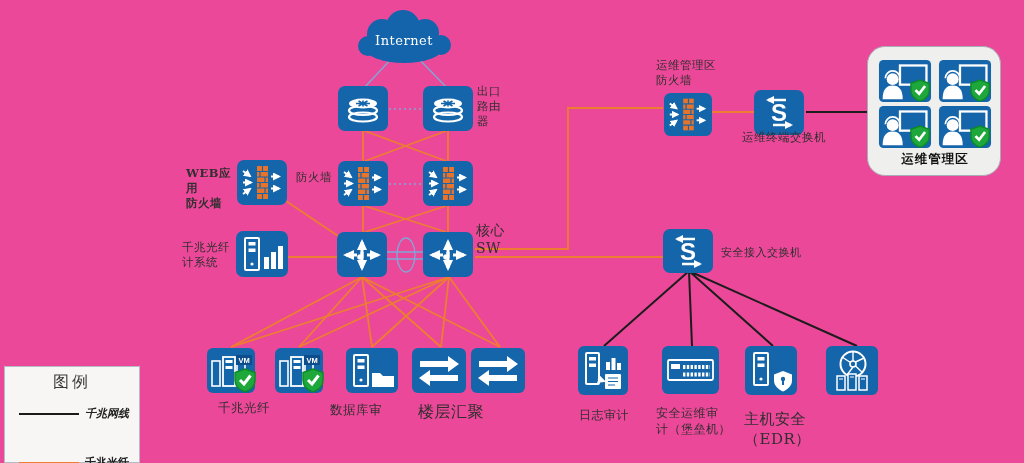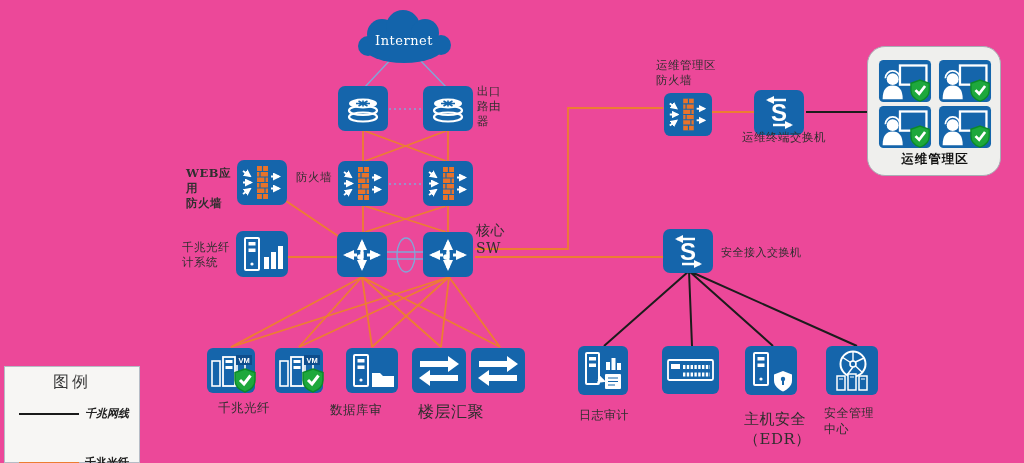--- a/index.html
+++ b/index.html
@@ -422,20 +422,22 @@
     <svg width="57" height="48" viewBox="0 0 57 48">
       <rect width="57" height="48" rx="6" fill="#1565ab"></rect>
       <rect x="6" y="14" width="45" height="20" rx="1.5" fill="none" stroke="#fff" stroke-width="1.8"></rect>
       <rect x="9" y="18" width="9" height="5" fill="#fff"></rect>
       <g stroke="#fff" stroke-width="4" stroke-dasharray="2.4,1.4">
         <path d="M21,21 H48"></path>
         <path d="M21,28.5 H48"></path>
       </g>
     </svg>
   </div>
+  <div class="lbl" id="lbl-bastion">安全运维审
+计（堡垒机）</div>
 
   <div class="node" id="edr">
     <svg width="52" height="49" viewBox="0 0 52 49">
       <rect width="52" height="49" rx="6" fill="#1565ab"></rect>
       <rect x="9" y="7" width="14" height="32" rx="1" fill="none" stroke="#fff" stroke-width="2"></rect>
       <rect x="12.5" y="11" width="7" height="3.5" fill="#fff"></rect>
       <rect x="12.5" y="17.5" width="7" height="3.5" fill="#fff"></rect>
       <circle cx="16" cy="33" r="1.6" fill="#fff"></circle>
       <path d="M38,25 l9,3.5 v6 c0,5.5 -4.5,9 -9,11 c-4.5,-2 -9,-5.5 -9,-11 v-6 z" fill="#fff"></path>
       <circle cx="38" cy="33" r="2.2" fill="#1565ab"></circle>
@@ -454,22 +456,20 @@
         <path d="M27,15 V6 M27,21 L21,29 M29.5,20 L37,27 M24.5,16.5 L16,11 M29.5,16 L38,12"></path>
       </g>
       <rect x="11" y="30" width="8" height="14" fill="#1565ab" stroke="#fff" stroke-width="1.5"></rect>
       <rect x="22" y="28" width="8" height="16" fill="#1565ab" stroke="#fff" stroke-width="1.5"></rect>
       <rect x="33" y="30" width="8" height="14" fill="#1565ab" stroke="#fff" stroke-width="1.5"></rect>
       <g stroke="#fff" stroke-width="1">
         <path d="M13,33 H17 M24,31 H28 M35,33 H39"></path>
       </g>
     </svg>
   </div>
-  <div class="lbl" id="lbl-smc">安全管理
-中心</div>
 
   <div class="node" id="legend">
     <div class="ltitle">图例</div>
     <div class="lrow r1">
       <div class="sw black"></div>
       <div class="ltext">千兆网线</div>
     </div>
     <div class="lrow r2">
       <div class="sw orange"></div>
       <div class="ltext">千兆光纤</div>

